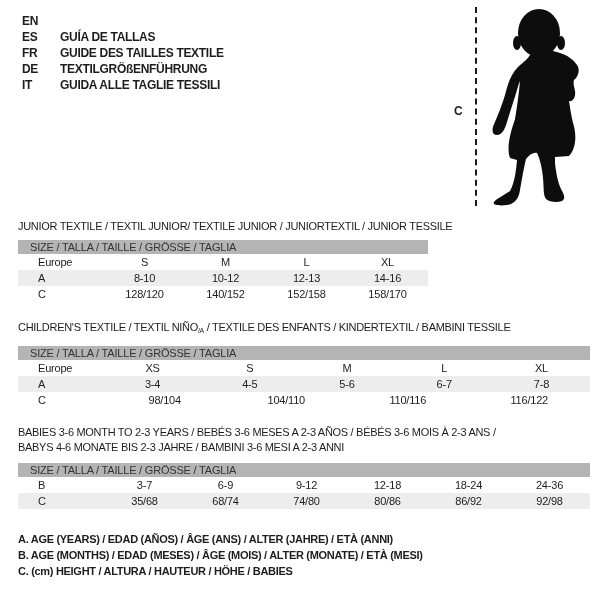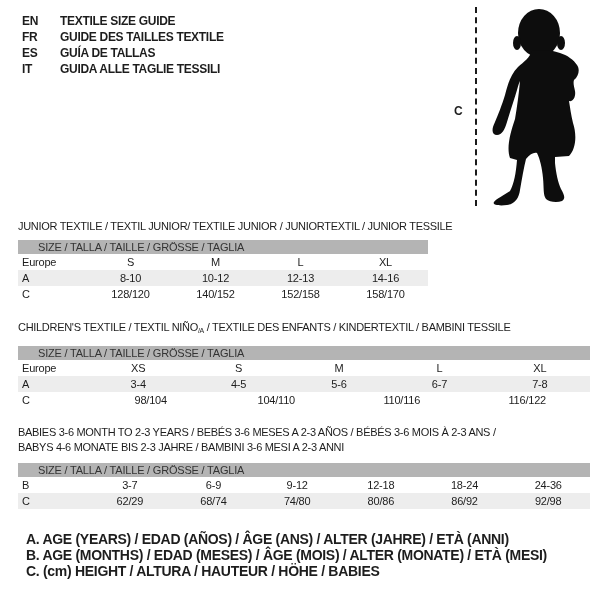--- a/index.html
+++ b/index.html
@@ -54,56 +54,58 @@
   }
   .subscript { font-size: 7px; vertical-align: -2px; }
 
   
   .tbl { position: absolute; left: 18px; font-size: 11px; letter-spacing: -0.2px; }
   .tbl-head {
     height: 14px;
     line-height: 14px;
     background: #b4b4b4;
     color: #333333;
-    padding-left: 20px;
+    padding-left: 12px;
   }
   .tbl-row { display: flex; height: 16px; line-height: 16px; }
   .tbl-row.alt { background: #ededed; }
-  .c0 { width: 66px; flex: none; padding-left: 4px; text-align: left; }
+  .c0 { width: 66px; flex: none; padding-left: 4px; text-align: left; margin-left: 16px; }
   .cv { flex: 1; text-align: center; }
 
   
   .notes {
     position: absolute;
     left: 18px; top: 531px;
     font-weight: bold;
-    font-size: 14px;
+    font-size: 11px;
     letter-spacing: -0.3px;
     line-height: 16px;
-    margin-left: 8px;
   }
   .note-line { white-space: nowrap; }
 </style>
 </head>
 <body>
 
 <div class="page">
 
   <div class="lang-list">
     <div class="lang-row">
       <span class="lang-code">EN</span>
-      <span class="lang-title">TEXTILE SIZE GUIDE</span>
+    </div>
+    <div class="lang-row">
+      <span class="lang-code">ES</span>
+      <span class="lang-title">GUÍA DE TALLAS</span>
     </div>
     <div class="lang-row">
       <span class="lang-code">FR</span>
       <span class="lang-title">GUIDE DES TAILLES TEXTILE</span>
     </div>
     <div class="lang-row">
-      <span class="lang-code">ES</span>
-      <span class="lang-title">GUÍA DE TALLAS</span>
+      <span class="lang-code">DE</span>
+      <span class="lang-title">TEXTILGRÖßENFÜHRUNG</span>
     </div>
     <div class="lang-row">
       <span class="lang-code">IT</span>
       <span class="lang-title">GUIDA ALLE TAGLIE TESSILI</span>
     </div>
   </div>
 
   <div class="figure">
     <div class="figure-line"></div>
     <div class="figure-label">C</div>
@@ -216,21 +218,21 @@
       <span class="c0">B</span>
       <span class="cv">3-7</span>
       <span class="cv">6-9</span>
       <span class="cv">9-12</span>
       <span class="cv">12-18</span>
       <span class="cv">18-24</span>
       <span class="cv">24-36</span>
     </div>
     <div class="tbl-row alt">
       <span class="c0">C</span>
-      <span class="cv">62/29</span>
+      <span class="cv">35/68</span>
       <span class="cv">68/74</span>
       <span class="cv">74/80</span>
       <span class="cv">80/86</span>
       <span class="cv">86/92</span>
       <span class="cv">92/98</span>
     </div>
   </div>
 
   <div class="notes">
     <div class="note-line">A. AGE (YEARS) / EDAD (AÑOS) / ÂGE (ANS) / ALTER (JAHRE) / ETÀ (ANNI)</div>

